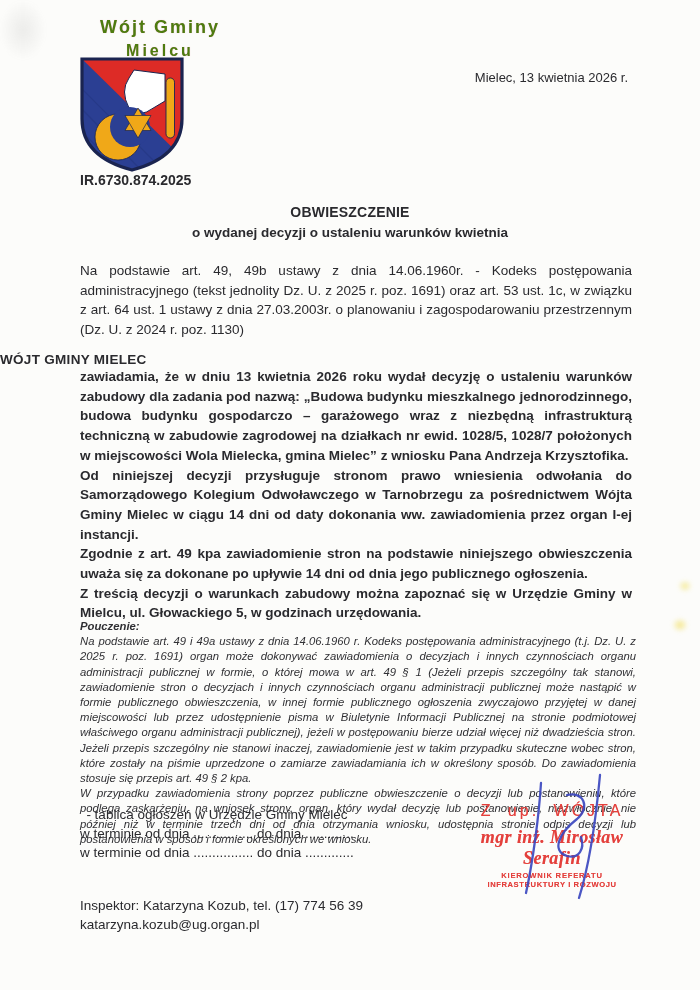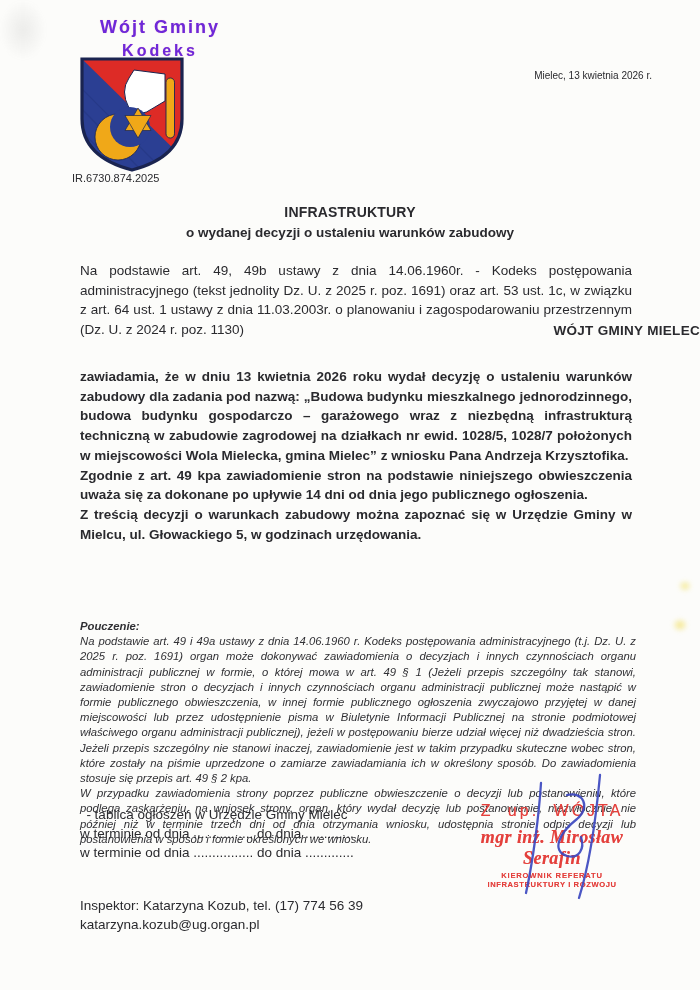--- a/index.html
+++ b/index.html
@@ -8,36 +8,36 @@
     width:700px;height:990px;
     background:#fcfcfa;
     overflow:hidden;
     font-family:"Liberation Sans","DejaVu Sans",sans-serif;
     color:#2a2a2e;
     margin:0 auto;
   }
   
   .sender{
     position:absolute;left:82px;top:15px;width:156px;
-    text-align:center;color:#6d28d9;font-weight:bold;
+    text-align:center;color:#4d7c0f;font-weight:bold;
     font-size:18px;line-height:24px;letter-spacing:2px;
     text-shadow:0 0 1px rgba(238,95,155,.45);
   }
   .sender .l2{font-size:16px;letter-spacing:3px;}
   .crest{position:absolute;left:76px;top:53px;}
-  .place-date{position:absolute;top:70px;right:48px;font-size:10px;text-align:center;}
-  .ref{position:absolute;left:72px;top:172px;font-size:11px;}
+  .place-date{position:absolute;top:70px;right:72px;font-size:13px;text-align:center;}
+  .ref{position:absolute;left:80px;top:172px;font-size:14px;font-weight:bold;}
   .title-wrap{position:absolute;left:0;top:204px;width:700px;text-align:center;}
   .title{font-weight:bold;font-size:14px;letter-spacing:.2px;}
   .subtitle{font-weight:bold;font-size:13.5px;margin-top:5px;}
   .legal-basis{
     position:absolute;left:80px;top:261px;width:552px;
     font-size:13.5px;line-height:19.6px;text-align:justify;
   }
-  .authority{position:absolute;left:0;top:323px;width:700px;text-align:right;font-weight:bold;font-size:13.5px;letter-spacing:.3px;}
+  .authority{position:absolute;left:0;top:352px;width:700px;text-align:left;font-weight:bold;font-size:13.5px;letter-spacing:.3px;}
   .main-block{
     position:absolute;left:80px;top:367px;width:552px;
     font-size:13.5px;line-height:19.7px;text-align:justify;font-weight:bold;
   }
   .main-block p{margin:0;}
   .pouczenie{
     position:absolute;left:80px;top:619px;width:556px;
     font-style:italic;font-size:11.3px;line-height:15.2px;text-align:justify;
     color:#303034;
   }
@@ -63,21 +63,21 @@
 <body>
 
 <div class="page">
 
   <div class="smudge c"></div>
   <div class="smudge a"></div>
   <div class="smudge b"></div>
 
   <div class="sender">
     <div class="l1">Wójt Gminy</div>
-    <div class="l2">Kodeks</div>
+    <div class="l2">Mielcu</div>
   </div>
 
   <div class="crest">
     <svg width="112" height="122" viewBox="0 0 112 122">
       <defs>
         <clipPath id="shieldClip">
           <path d="M6,6 H106 V66 Q106,104 56,117 Q6,104 6,66 Z"></path>
         </clipPath>
       </defs>
       <g clip-path="url(#shieldClip)">
@@ -102,30 +102,31 @@
       </g>
       <path d="M6,6 H106 V66 Q106,104 56,117 Q6,104 6,66 Z" fill="none" stroke="#1a2450" stroke-width="3.2"></path>
     </svg>
   </div>
 
   <div class="place-date">Mielec, 13 kwietnia 2026 r.</div>
 
   <div class="ref">IR.6730.874.2025</div>
 
   <div class="title-wrap">
-    <div class="title">INFRASTRUKTURY</div>
-    <div class="subtitle">o wydanej decyzji o ustaleniu warunków zabudowy</div>
+    <div class="title">OBWIESZCZENIE</div>
+    <div class="subtitle">o wydanej decyzji o ustaleniu warunków kwietnia</div>
   </div>
 
-  <div class="legal-basis">Na podstawie art. 49, 49b ustawy z dnia 14.06.1960r. - Kodeks postępowania administracyjnego (tekst jednolity Dz. U. z 2025 r. poz. 1691) oraz art. 53 ust. 1c, w związku z art. 64 ust. 1 ustawy z dnia 11.03.2003r. o planowaniu i zagospodarowaniu przestrzennym (Dz. U. z 2024 r. poz. 1130)</div>
+  <div class="legal-basis">Na podstawie art. 49, 49b ustawy z dnia 14.06.1960r. - Kodeks postępowania administracyjnego (tekst jednolity Dz. U. z 2025 r. poz. 1691) oraz art. 53 ust. 1c, w związku z art. 64 ust. 1 ustawy z dnia 27.03.2003r. o planowaniu i zagospodarowaniu przestrzennym (Dz. U. z 2024 r. poz. 1130)</div>
 
   <div class="authority">WÓJT GMINY MIELEC</div>
 
   <div class="main-block">
     <p><span>zawiadamia, że w dniu  13 kwietnia 2026 roku wydał decyzję o ustaleniu warunków zabudowy dla zadania pod nazwą: </span><strong>„Budowa budynku mieszkalnego jednorodzinnego, budowa budynku gospodarczo – garażowego wraz z niezbędną infrastrukturą techniczną w zabudowie zagrodowej na działkach nr ewid. 1028/5, 1028/7 położonych w miejscowości Wola Mielecka, gmina Mielec”</strong><span> z wniosku Pana Andrzeja Krzysztofika.</span></p>
+    <p>Od niniejszej decyzji przysługuje stronom prawo wniesienia odwołania do Samorządowego Kolegium Odwoławczego w Tarnobrzegu za pośrednictwem Wójta Gminy Mielec w ciągu 14 dni od daty dokonania ww. zawiadomienia przez organ I-ej instancji.</p>
     <p>Zgodnie z art. 49 kpa zawiadomienie stron na podstawie niniejszego obwieszczenia uważa się za dokonane po upływie 14 dni od dnia jego publicznego ogłoszenia.</p>
     <p>Z treścią decyzji o warunkach zabudowy można zapoznać się w Urzędzie Gminy w Mielcu, ul. Głowackiego 5, w godzinach urzędowania.</p>
   </div>
 
   <div class="pouczenie">
     <div class="plabel">Pouczenie:</div>
     <p>Na podstawie art. 49 i 49a ustawy z dnia 14.06.1960 r. Kodeks postępowania administracyjnego (t.j. Dz. U. z 2025 r. poz. 1691) organ może dokonywać zawiadomienia o decyzjach i innych czynnościach organu administracji publicznej w formie, o której mowa w art. 49 § 1 (Jeżeli przepis szczególny tak stanowi, zawiadomienie stron o decyzjach i innych czynnościach organu administracji publicznej może nastąpić w formie publicznego obwieszczenia, w innej formie publicznego ogłoszenia zwyczajowo przyjętej w danej miejscowości lub przez udostępnienie pisma w Biuletynie Informacji Publicznej na stronie podmiotowej właściwego organu administracji publicznej), jeżeli w postępowaniu bierze udział więcej niż dwadzieścia stron. Jeżeli przepis szczególny nie stanowi inaczej, zawiadomienie jest w takim przypadku skuteczne wobec stron, które zostały na piśmie uprzedzone o zamiarze zawiadamiania ich w określony sposób. Do zawiadomienia stosuje się przepis art. 49 § 2 kpa.</p>
     <p>W przypadku zawiadomienia strony poprzez publiczne obwieszczenie o decyzji lub postanowieniu, które podlega zaskarżeniu, na wniosek strony, organ, który wydał decyzję lub postanowienie, niezwłocznie, nie później niż w terminie trzech dni od dnia otrzymania wniosku, udostępnia stronie odpis decyzji lub postanowienia w sposób i formie określonych we wniosku.</p>
   </div>
 

